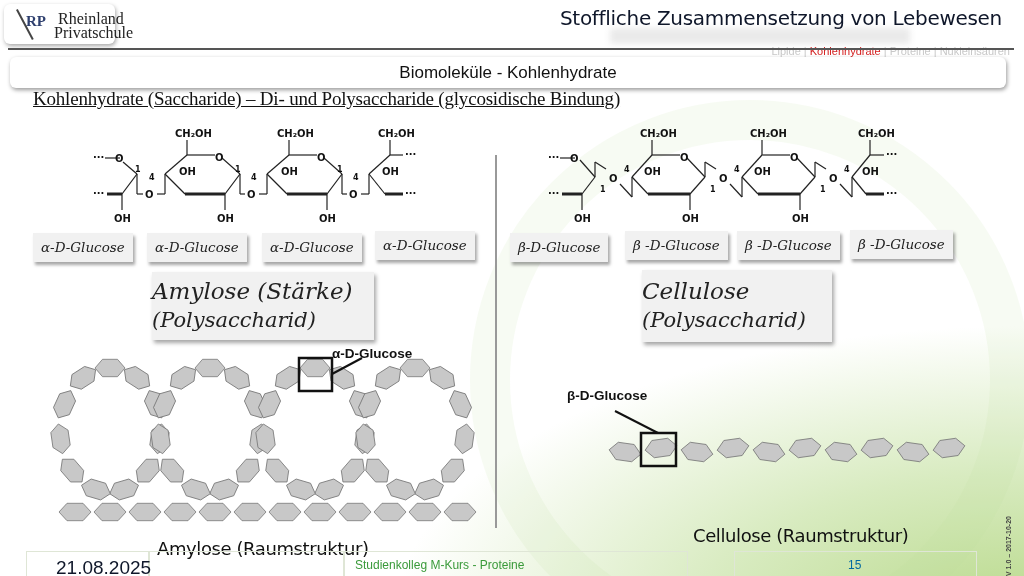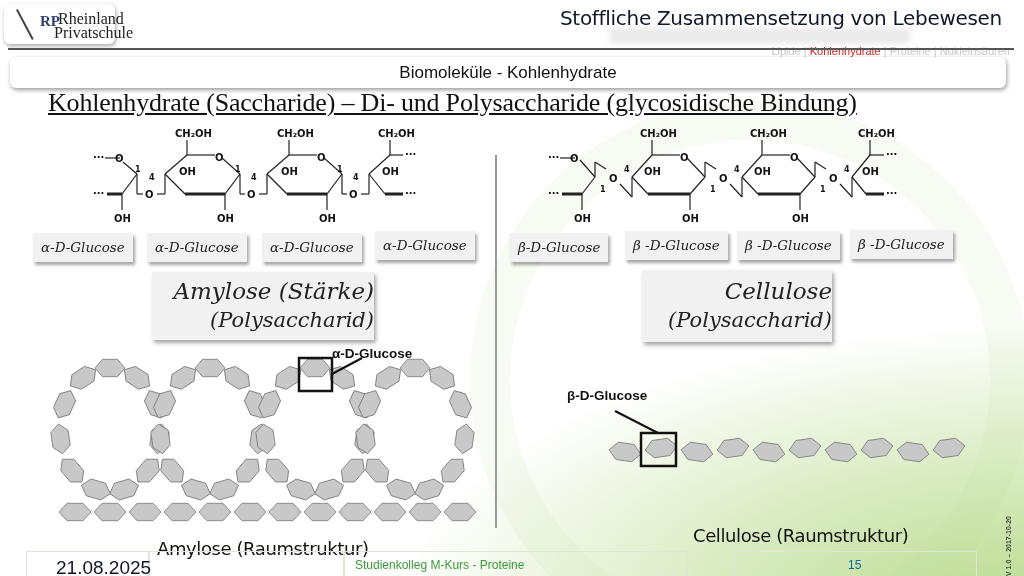--- a/index.html
+++ b/index.html
@@ -23,21 +23,21 @@
     position: absolute; left: 4px; top: 4px; width: 111px; height: 40px;
     background: #fff; border-radius: 6px;
     box-shadow: 1px 2px 4px rgba(0,0,0,0.35);
   }
   .logo-slash {
     position: absolute; left: 12px; top: 6px; width: 2px; height: 34px;
     background: #444; transform: rotate(-28deg); transform-origin: top left;
   }
   .logo-rp {
     position: absolute; left: 22px; top: 9px; font-family: "Liberation Serif", serif;
-    font-weight: bold; font-size: 15px; color: #2e3f6e; margin-left: 14px;
+    font-weight: bold; font-size: 15px; color: #2e3f6e;
   }
   .logo-name {
     position: absolute; left: 50px; top: 8px; font-family: "Liberation Serif", serif;
     font-size: 16px; line-height: 14px; color: #222;
   }
   .header-title {
     position: absolute; right: 22px; top: 6px; font-size: 20px; color: #0f172a;
     font-family: "DejaVu Sans", sans-serif; letter-spacing: -0.3px;
   }
   .header-nav {
@@ -53,39 +53,38 @@
   }
   
   .banner {
     position: absolute; left: 10px; top: 57px; width: 996px; height: 31px;
     background: #fff; border-radius: 6px;
     box-shadow: 1px 2px 4px rgba(0,0,0,0.4);
     text-align: center; font-size: 17px; line-height: 31px; color: #111;
   }
   .main-title {
     position: absolute; left: 33px; top: 88px; font-family: "Liberation Serif", serif;
-    font-size: 26px; color: #111; text-decoration: underline; white-space: nowrap;
+    font-size: 19px; color: #111; text-decoration: underline; white-space: nowrap;
     letter-spacing: -0.2px;
-    margin-left: 15px;
   }
   
   .formula { position: absolute; top: 122px; height: 112px; }
   .formula svg { overflow: visible; }
   .divider {
     position: absolute; left: 495px; top: 155px; width: 2px; height: 373px; background: #999;
   }
   .glc-label {
     position: absolute; top: 233px; height: 29px; padding: 0 8px;
     background: #f1f1f1; box-shadow: 2px 3px 3px rgba(0,0,0,0.35);
     font-family: "DejaVu Serif", serif; font-style: italic; font-size: 13.5px;
     line-height: 29px; color: #222; white-space: nowrap;
   }
   .poly-box {
     position: absolute; background: #f1f1f1; box-shadow: 2px 3px 4px rgba(0,0,0,0.35);
-    font-family: "DejaVu Serif", serif; font-style: italic; text-align: right; color: #222;
+    font-family: "DejaVu Serif", serif; font-style: italic; text-align: left; color: #222;
   }
   .poly-box .l1 { font-size: 23px; line-height: 30px; }
   .poly-box .l2 { font-size: 21px; line-height: 28px; }
   .callout {
     position: absolute; font-weight: bold; font-size: 13.5px; color: #111; white-space: nowrap;
   }
   .raum-label {
     position: absolute; font-size: 18px; color: #111; white-space: nowrap;
     font-family: "DejaVu Sans", sans-serif; letter-spacing: -0.4px;
   }

